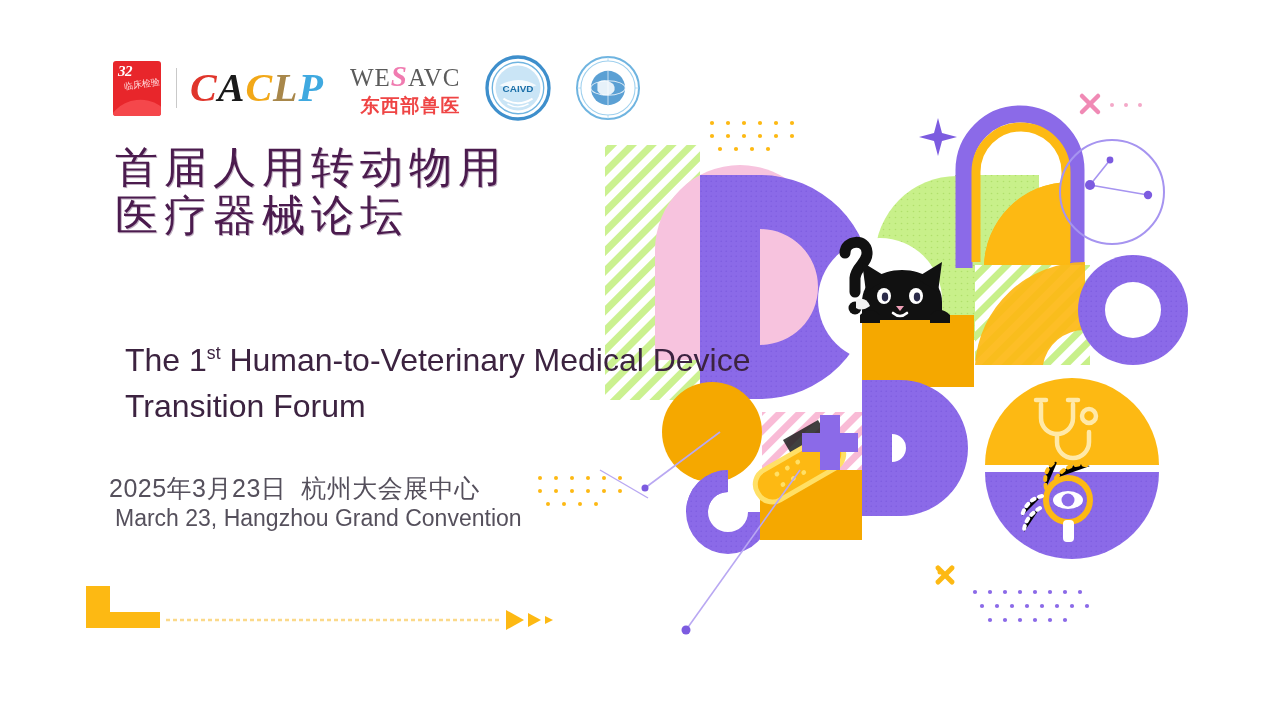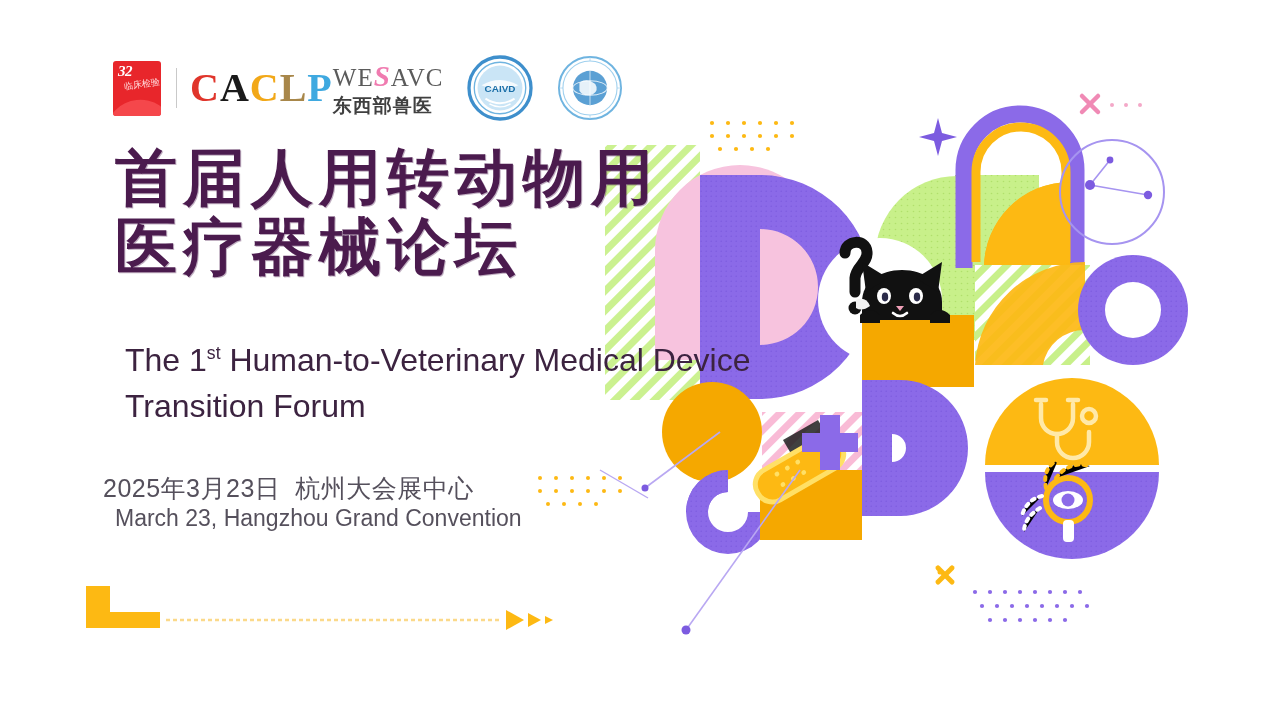--- a/index.html
+++ b/index.html
@@ -76,34 +76,36 @@
   }
   .logo-divider {
     width: 1px;
     height: 40px;
     background: #c9c9c9;
     margin: 0 13px 0 15px;
     flex: none;
   }
   .caclp-word {
     font-family: "Liberation Serif", serif;
+    font-style: italic;
     font-weight: bold;
     font-size: 40px;
     letter-spacing: 1px;
     line-height: 1;
     white-space: nowrap;
   }
   .caclp-word .l1 { color: #E0352B; }
   .caclp-word .l2 { color: #1a1a1a; }
   .caclp-word .l3 { color: #F2A818; }
   .caclp-word .l4 { color: #A8874A; }
   .caclp-word .l5 { color: #3FA9E0; }
 
   .wesavc {
-    text-align: left;
+    margin-left: 26px;
+    text-align: right;
     flex: none;
   }
   .wesavc-top {
     position: relative;
     font-family: "Liberation Serif", serif;
     font-size: 25px;
     letter-spacing: 1px;
     color: #5b5b5b;
     line-height: 1;
     white-space: nowrap;
@@ -111,42 +113,42 @@
   .wesavc-s {
     color: #F07BB0;
     font-weight: bold;
     font-style: italic;
     font-size: 29px;
   }
   .wesavc-cn {
     margin-top: 5px;
     font-size: 19px;
     font-weight: bold;
-    color: #404040;
+    color: #ef4444;
     letter-spacing: 1px;
     line-height: 1;
     white-space: nowrap;
   }
 
   .seal {
     margin-left: 24px;
     width: 66px;
     height: 66px;
     flex: none;
   }
 
   
   .title-cn {
     position: absolute;
     left: 115px;
     top: 143px;
     z-index: 25;
     color: #4B1B4E;
-    font-size: 62px;
-    font-weight: bold;
+    font-size: 43px;
+    font-weight: normal;
     line-height: 1.12;
     letter-spacing: 6px;
     white-space: pre;
     text-shadow: 1px 1px 0 rgba(75,27,78,.35);
   }
   .title-en {
     position: absolute;
     left: 125px;
     top: 337px;
     z-index: 25;
@@ -157,21 +159,21 @@
     letter-spacing: 0px;
     max-width: 720px;
   }
   .title-en sup {
     font-size: 0.55em;
     vertical-align: super;
     line-height: 0;
   }
   .date-cn {
     position: absolute;
-    left: 103px;
+    left: 109px;
     top: 472px;
     z-index: 25;
     color: #55505c;
     font-size: 25px;
     letter-spacing: 0.5px;
     white-space: pre;
   }
   .date-en {
     position: absolute;
     left: 115px;

